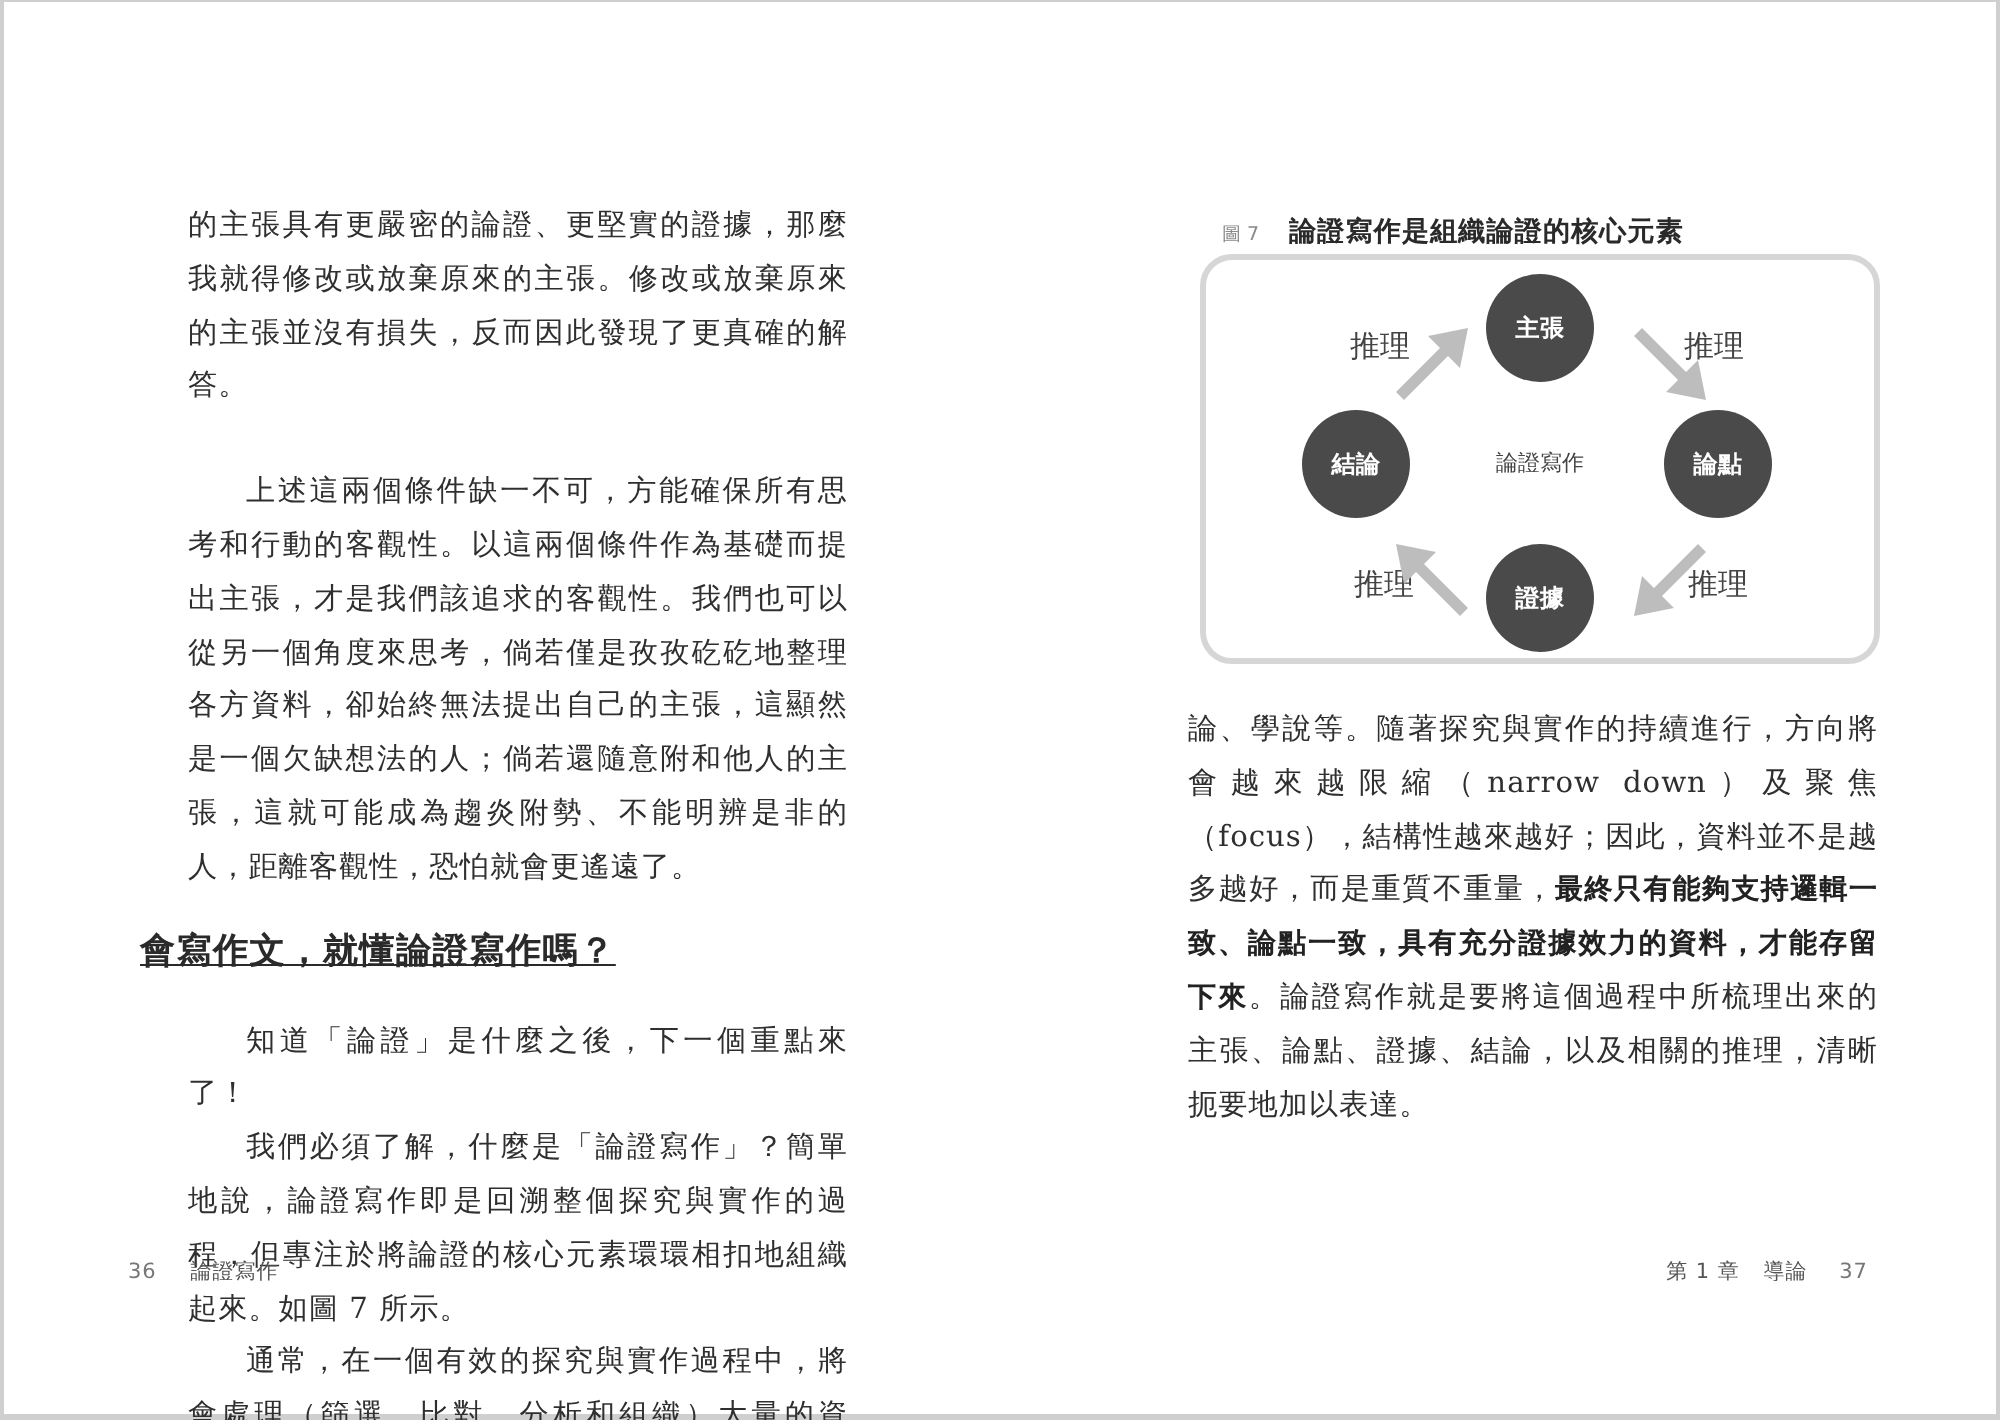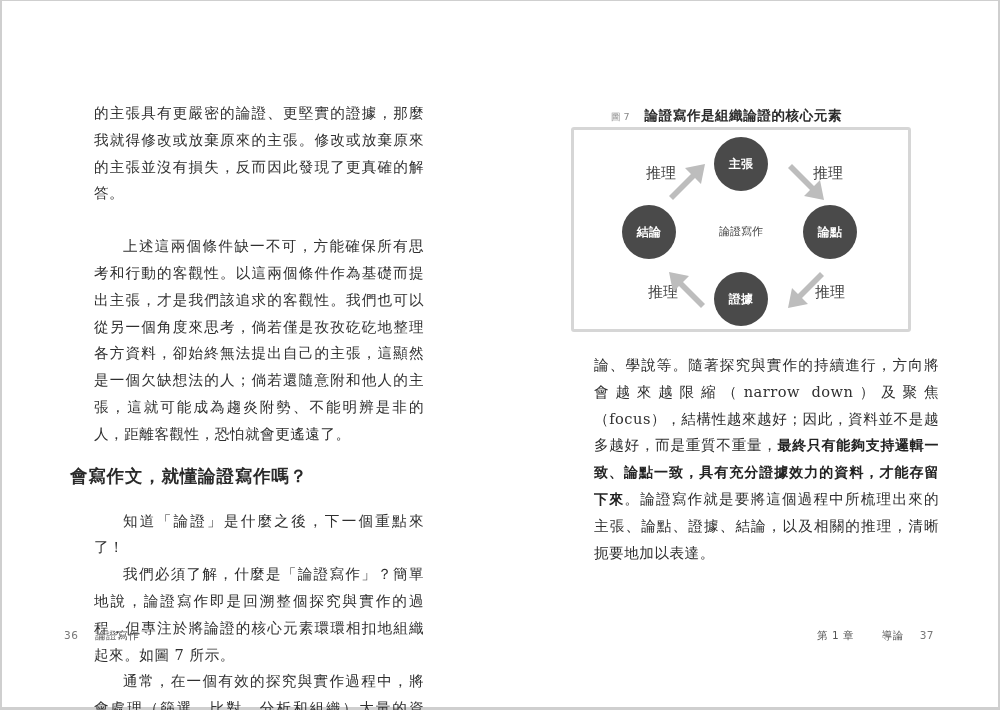--- a/index.html
+++ b/index.html
@@ -48,37 +48,38 @@
     .bold { font-weight: bold; font-family: "DejaVu Sans", "Liberation Sans", sans-serif; font-size: 14px; color: #222; }
 
     .section-heading {
       font-family: "DejaVu Sans", "Liberation Sans", sans-serif;
       font-weight: bold;
       font-size: 17.5px;
       letter-spacing: 0.8px;
       color: #2a2a2a;
       margin: 14px 0 18px -24px;
       line-height: 28px;
+      text-decoration: underline;
     }
 
     .footer {
       position: absolute;
       top: 628px;
       font-family: "DejaVu Sans", "Liberation Sans", sans-serif;
       font-size: 10.5px;
       color: #555;
       letter-spacing: 0.5px;
     }
     .footer-left { left: 62px; }
     .footer-right { right: 64px; }
     .footer span { display: inline-block; }
     .footer .num { color: #777; }
     .footer-left .num { margin-right: 13px; }
     .footer-right .num { margin-left: 12px; }
-    .footer-right .chapter { margin-right: 24px; }
+    .footer-right .chapter { margin-right: 8px; }
 
     
     .figure-caption {
       position: absolute;
       left: 593px;
       top: 106px;
       font-family: "DejaVu Sans", "Liberation Sans", sans-serif;
       display: flex;
       align-items: baseline;
       padding-left: 16px;
@@ -89,26 +90,26 @@
       margin-right: 15px;
     }
     .figure-title {
       font-size: 13.5px;
       font-weight: bold;
       color: #2a2a2a;
       letter-spacing: 0.6px;
     }
     .figure-box {
       position: absolute;
-      left: 569px;
+      left: 598px;
       top: 126px;
       width: 340px;
       height: 205px;
       border: 3px solid #d6d6d6;
-      border-radius: 3px;
+      border-radius: 16px;
       box-sizing: border-box;
       background: #fff;
     }
     .node {
       position: absolute;
       width: 54px;
       height: 54px;
       border-radius: 50%;
       background: #4a4a4a;
       color: #fff;

